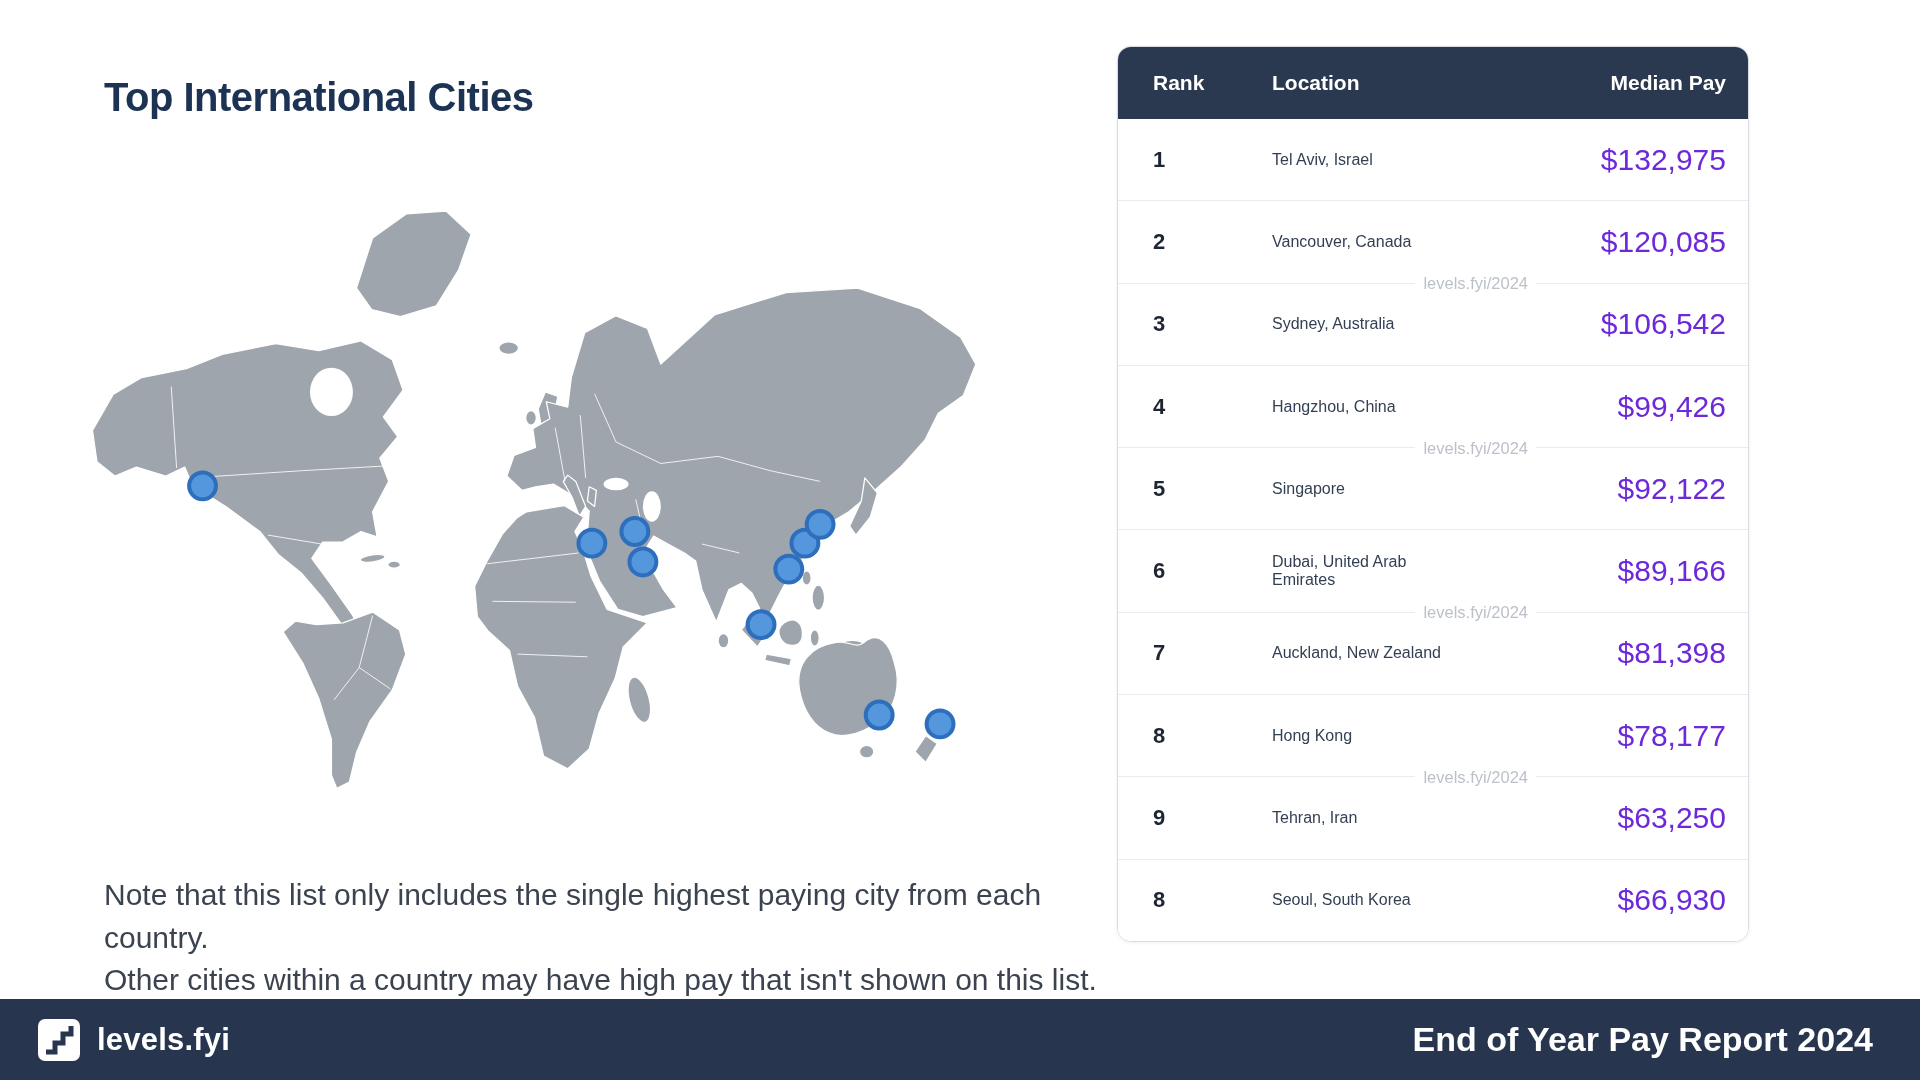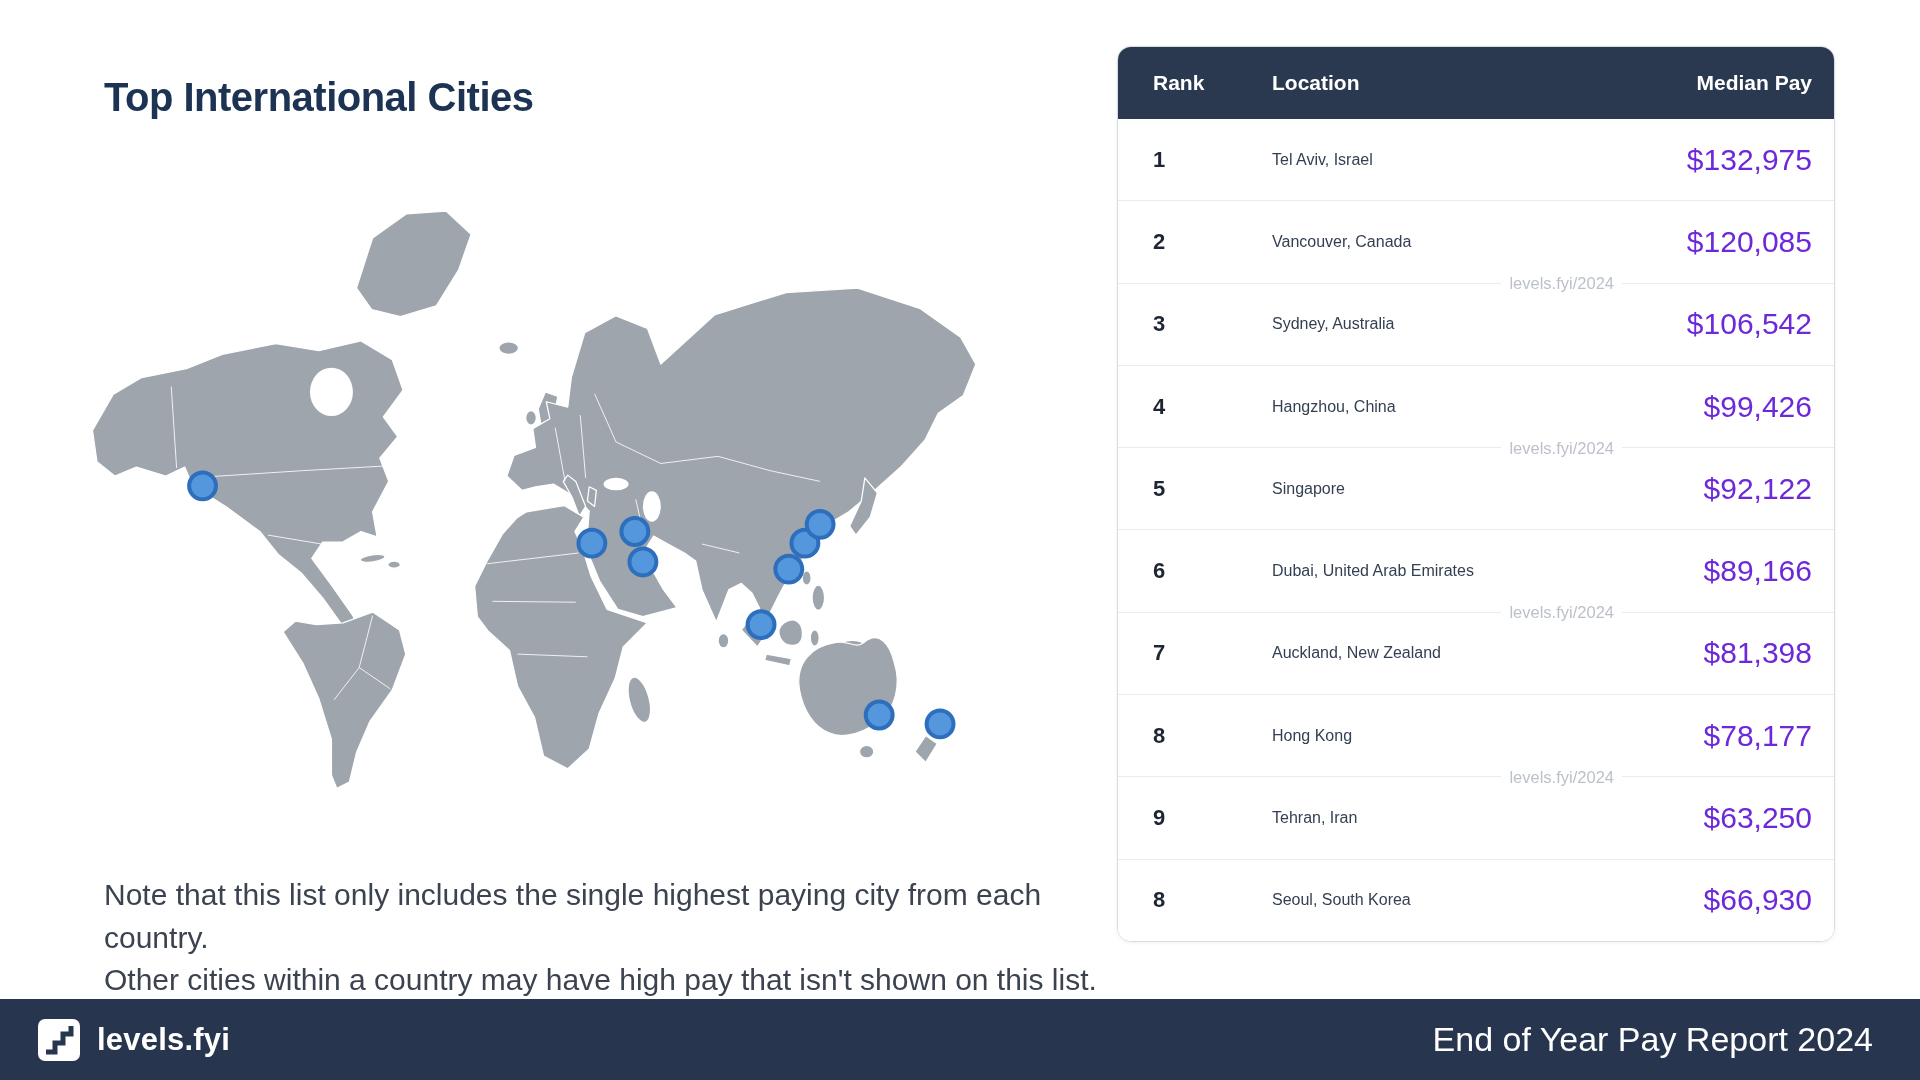--- a/index.html
+++ b/index.html
@@ -23,21 +23,21 @@
   .marker { fill:#5497DC; stroke:#2D6FBC; stroke-width:4.5; }
 
   
   .note {
     position:absolute; left:104px; top:844px; width:1000px;
     font-size:30px; line-height:1.42; color:#3c4350;
   }
 
   
   .table-card {
-    position:absolute; left:1117px; top:46px; width:718px; height:896px;
+    position:absolute; left:1117px; top:46px; width:632px; height:896px;
     background:#fff; border:1px solid #d8dce2; border-radius:14px;
     overflow:hidden; box-shadow:0 1px 4px rgba(20,30,50,0.06);
     box-sizing:border-box;
   }
   .thead {
     display:flex; align-items:center; height:72px;
     background:#2A3950; color:#ffffff; font-weight:700; font-size:21px;
   }
   .col-rank { width:154px; padding-left:35px; box-sizing:border-box; }
   .col-loc  { flex:1; }
@@ -54,21 +54,21 @@
     white-space:nowrap; z-index:2;
   }
 
   
   .footer {
     position:absolute; left:0; bottom:0; width:1920px; height:81px;
     background:#27364E; display:flex; align-items:center;
   }
   .brand { display:flex; align-items:center; gap:16px; margin-left:37px; }
   .brand-text { color:#ffffff; font-size:31px; font-weight:600; letter-spacing:0.2px; }
-  .report { margin-left:auto; margin-right:47px; color:#ffffff; font-size:34px; font-weight:400; }
+  .report { margin-left:auto; margin-right:47px; color:#ffffff; font-size:34px; font-weight:700; }
 </style>
 </head>
 <body>
 
 <h1 class="page-title">Top International Cities</h1>
 
 <div class="map-wrap">
   <svg viewBox="0 0 1000 660" preserveAspectRatio="xMidYMid meet">
 
     <path class="land" d="M10 290 L5 255 L28 215 L60 196 L110 186 L150 170 L210 158 L258 166 L305 155 L340 176 L352 210 L330 240 L346 262 L326 286 L336 312 L318 346 L323 374 L305 368 L284 380 L262 380 L250 398 L272 428 L296 462 L303 479 L290 481 L262 442 L238 414 L213 394 L192 368 L154 340 L117 317 L108 296 L87 306 L54 296 L30 306 Z"></path>

